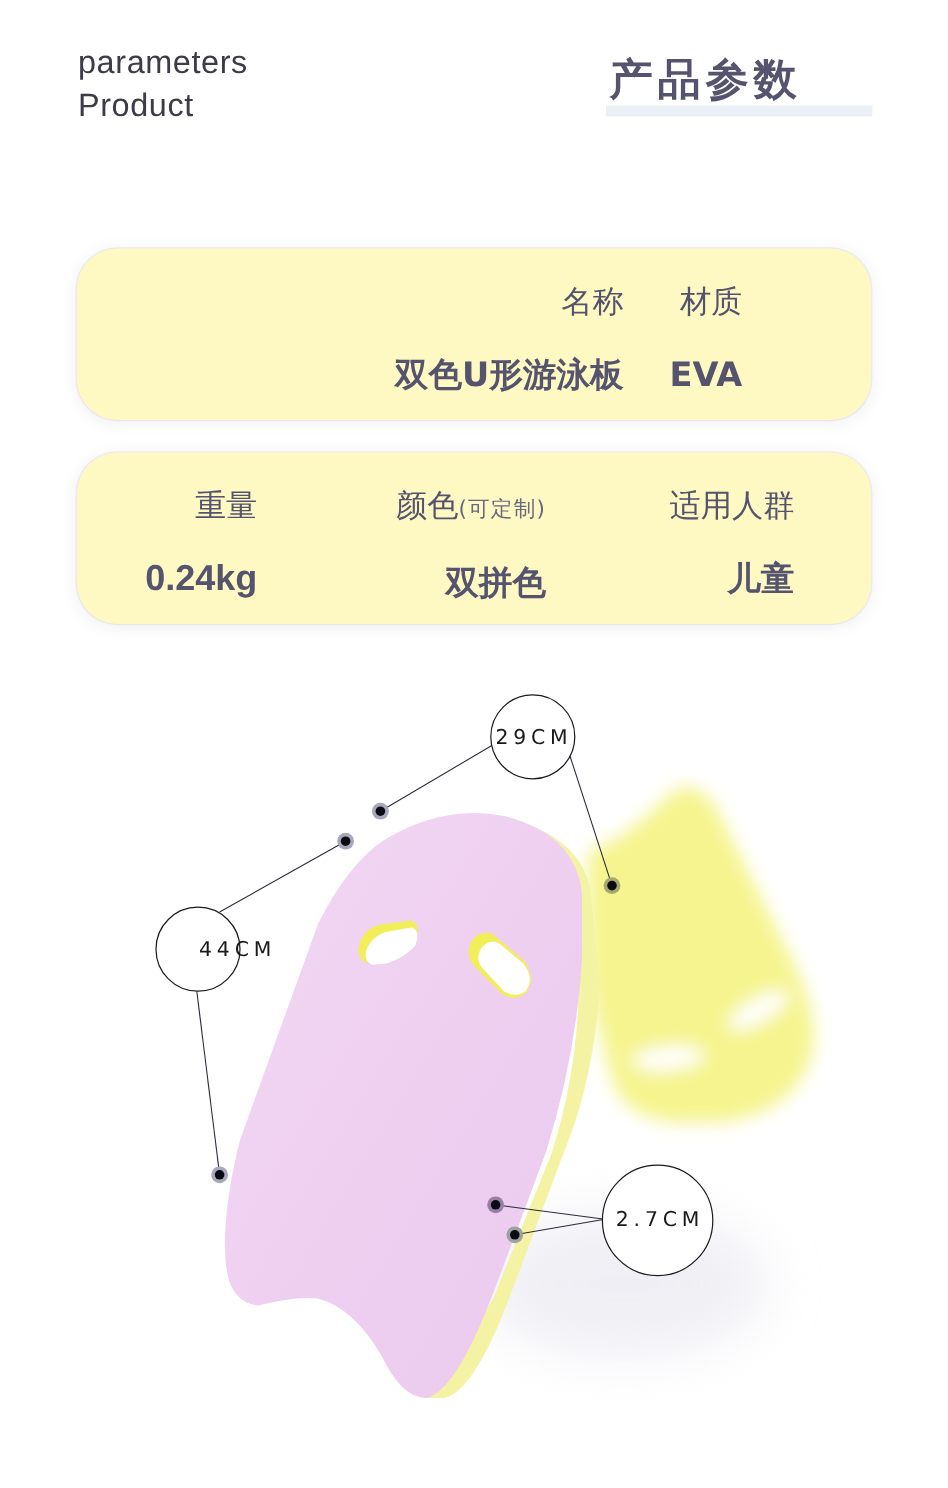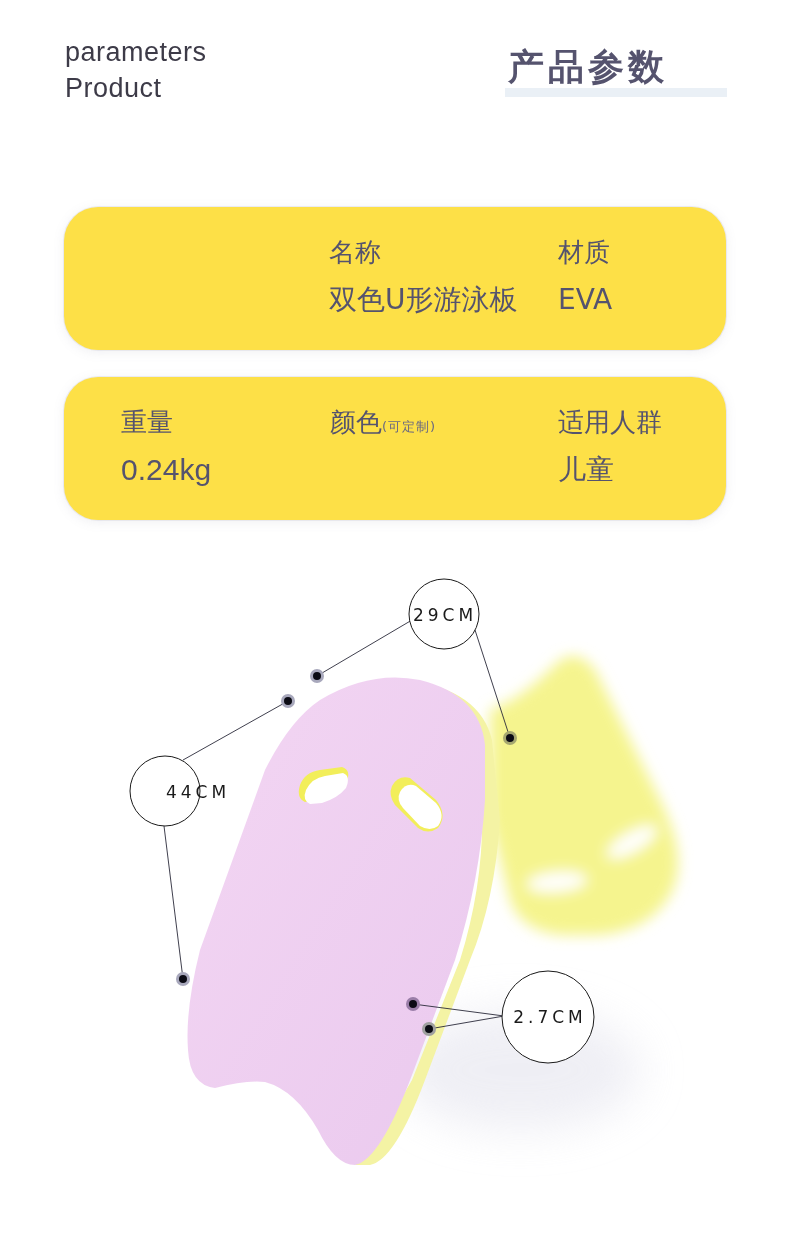--- a/index.html
+++ b/index.html
@@ -1,26 +1,26 @@
 <!DOCTYPE html>
 <html><head>
 <meta charset="utf-8">
 <style>
   html,body{margin:0;padding:0;background:#ffffff;}
   body{width:790px;height:1240px;position:relative;overflow:hidden;font-family:"DejaVu Sans","Liberation Sans",sans-serif;color:#55536e;}
   .en-title{position:absolute;left:65px;top:34px;font-family:"Liberation Sans",sans-serif;font-size:27px;line-height:36px;color:#3d3b48;letter-spacing:0.5px;}
   .cn-title{position:absolute;left:508px;top:36px;font-size:36px;font-weight:bold;color:#55536e;letter-spacing:4px;line-height:62px;}
   .cn-underline{position:absolute;left:505px;top:88px;width:222px;height:9px;background:#eaf0f6;}
-  .card{position:absolute;left:64px;width:662px;border-radius:34px;background:#fde047;box-shadow:0 2px 12px rgba(120,120,150,0.12),0 0 0 1px rgba(230,230,238,0.6);}
+  .card{position:absolute;left:64px;width:662px;border-radius:34px;background:#fef9c3;box-shadow:0 2px 12px rgba(120,120,150,0.12),0 0 0 1px rgba(230,230,238,0.6);text-align:right;}
   .card1{top:207px;height:143px;}
   .card2{top:377px;height:143px;}
   .cell{position:absolute;}
   .lbl{font-size:26px;color:#55536e;line-height:34px;white-space:nowrap;}
-  .lbl small{font-size:13px;color:#6a6880;letter-spacing:1px;}
-  .val{font-size:28px;font-weight:normal;color:#55536e;line-height:38px;margin-top:12px;white-space:nowrap;}
+  .lbl small{font-size:18px;color:#6a6880;letter-spacing:1px;}
+  .val{font-size:28px;font-weight:bold;color:#55536e;line-height:38px;margin-top:25px;white-space:nowrap;}
   .stage{position:absolute;left:0;top:540px;width:730px;height:700px;}
   .stage svg{position:absolute;left:0;top:0;}
   .dim-label{position:absolute;font-family:"DejaVu Sans",sans-serif;font-size:17px;color:#1a1a1a;letter-spacing:4px;text-align:center;}
 </style>
 </head>
 <body>
 
 <div>
   <div class="en-title">
     <div>parameters</div>
@@ -41,20 +41,21 @@
   </div>
 </div>
 
 <div class="card card2">
   <div class="cell" style="left:57px;top:28px;">
     <div class="lbl">重量</div>
     <div class="val" style="font-family:'Liberation Sans',sans-serif;font-size:30px;">0.24kg</div>
   </div>
   <div class="cell" style="left:266px;top:28px;">
     <div class="lbl"><span>颜色</span><small>(可定制)</small></div>
+    <div class="val">双拼色</div>
   </div>
   <div class="cell" style="left:494px;top:28px;">
     <div class="lbl">适用人群</div>
     <div class="val">儿童</div>
   </div>
 </div>
 
 <div class="stage">
   <svg width="790" height="700" viewBox="0 540 790 700">
     <defs>

